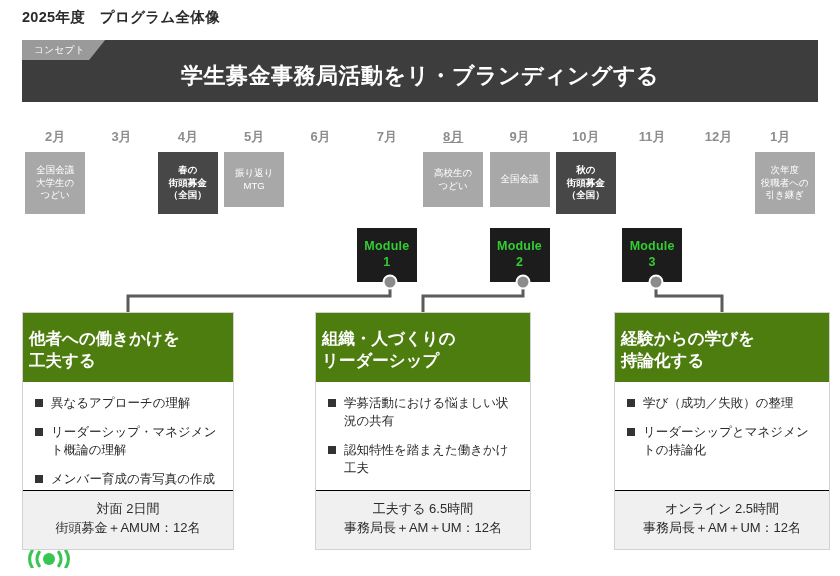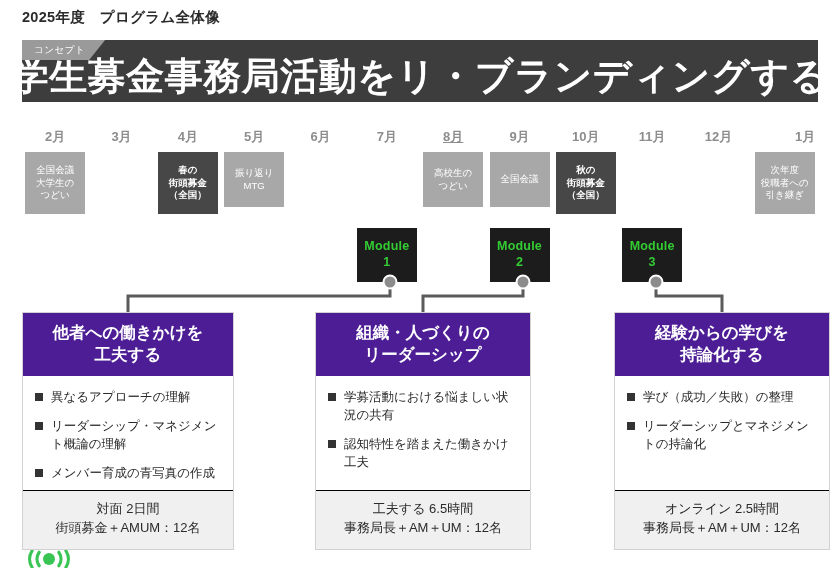--- a/index.html
+++ b/index.html
@@ -61,21 +61,21 @@
   .banner-title {
     position: absolute;
     left: 0;
     right: 0;
     top: 0;
     height: 66px;
     display: flex;
     align-items: center;
     justify-content: center;
     color: #ffffff;
-    font-size: 38px;
+    font-size: 22px;
     font-weight: bold;
     letter-spacing: 0.5px;
     white-space: nowrap;
     padding-top: 6px;
     box-sizing: border-box;
   }
 
   
   .months {
     position: absolute;
@@ -163,27 +163,27 @@
   
   .card {
     position: absolute;
     box-sizing: border-box;
     background: #ffffff;
     border: 1px solid #d2d2d2;
     display: flex;
     flex-direction: column;
   }
   .card-header {
-    background: #4c1d95;
+    background: #4d7c0f;
     color: #ffffff;
     font-size: 16.5px;
     font-weight: bold;
     line-height: 1.32;
-    text-align: center;
-    padding: 9px 6px 10px;
+    text-align: left;
+    padding: 15px 6px 10px;
   }
   .card-header span { display: block; white-space: nowrap; }
   .card-body {
     flex: 1 1 auto;
     padding: 12px 11px 2px 11px;
   }
   .bullet {
     position: relative;
     padding-left: 17px;
     margin-bottom: 11px;
@@ -237,21 +237,21 @@
       <div class="month" style="left: 66.3333px;">3月</div>
       <div class="month" style="left: 132.667px;">4月</div>
       <div class="month" style="left: 199px;">5月</div>
       <div class="month" style="left: 265.333px;">6月</div>
       <div class="month" style="left: 331.667px;">7月</div>
       <div class="month" style="left: 398px; text-decoration: underline;">8月</div>
       <div class="month" style="left: 464.333px;">9月</div>
       <div class="month" style="left: 530.667px;">10月</div>
       <div class="month" style="left: 597px;">11月</div>
       <div class="month" style="left: 663.333px;">12月</div>
-      <div class="month" style="left: 750px;">1月</div>
+      <div class="month" style="left: 725px;">1月</div>
     </div>
 
   <div class="events">
       <div class="event tall" style="left: 3.16667px;">
         <span>全国会議</span>
         <span>大学生の</span>
         <span>つどい</span>
       </div>
       <div class="event dark tall" style="left: 135.833px;">
         <span>春の</span>

